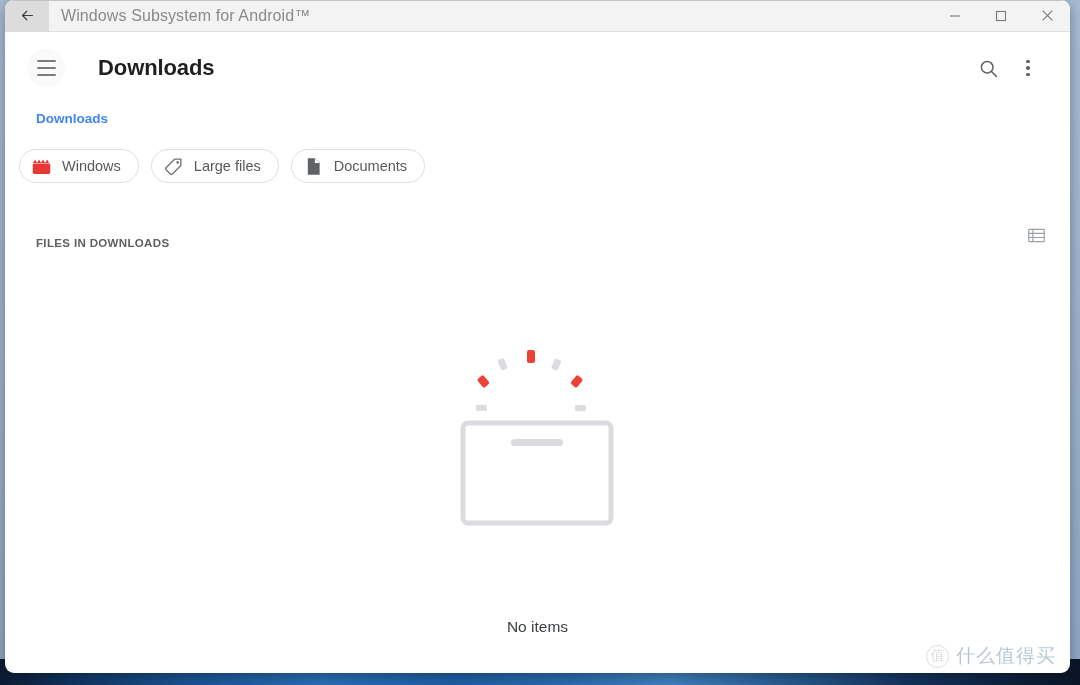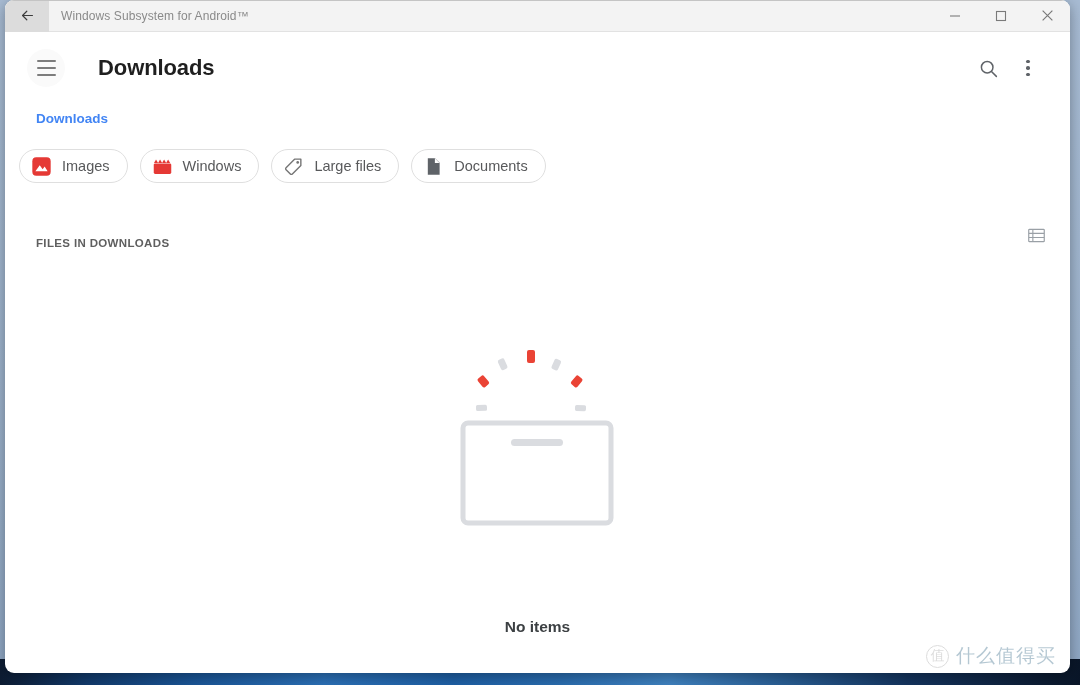--- a/index.html
+++ b/index.html
@@ -64,21 +64,21 @@
     background: #dcdcdc;
     display: flex;
     align-items: center;
     justify-content: center;
     flex: 0 0 auto;
     cursor: pointer;
   }
   #back-button svg { display:block; }
 
   #window-title {
-    font-size: 12px;
+    font-size: 16px;
     color: #8a8a8a;
     padding-left: 12px;
     white-space: nowrap;
     flex: 1 1 auto;
     letter-spacing: .1px;
   }
 
   .win-ctl {
     width: 46px;
     height: 32px;
@@ -203,21 +203,20 @@
     flex-direction: column;
     align-items: center;
     justify-content: flex-start;
     padding-top: 85px;
   }
   #empty-illustration { width: 190px; height: 200px; display:block; }
   #empty-text {
     font-size: 15.5px;
     color: #3c4043;
     margin-top: 84px;
-    font-weight: bold;
   }
 
   
   #watermark {
     position: absolute;
     right: 14px;
     bottom: 4px;
     display: flex;
     align-items: center;
     gap: 7px;
@@ -301,27 +300,20 @@
       </span>
     </div>
   </div>
 
   <div id="breadcrumb">
     <span id="breadcrumb-current">Downloads</span>
   </div>
 
   <div id="chip-row">
 
-    <div class="chip">
-      <svg class="chip-icon" viewBox="0 0 24 24">
-        <rect x="1.5" y="1.5" width="21" height="21" rx="4.5" fill="#e53935"></rect>
-        <path d="M5 17.5 L10 10.5 L13.3 15 L15.6 12 L19 17.5 Z" fill="#ffffff"></path>
-      </svg>
-      <span class="chip-label">Images</span>
-    </div>
 
 
     <div class="chip">
       <svg class="chip-icon" viewBox="0 0 24 24">
         <rect x="2" y="8.5" width="20" height="12" rx="1.6" fill="#e53935"></rect>
         <path d="M2.3 8 L4.6 4.0 L7.0 8 Z" fill="#e53935"></path>
         <path d="M6.9 8 L9.2 4.0 L11.6 8 Z" fill="#e53935"></path>
         <path d="M11.5 8 L13.8 4.0 L16.2 8 Z" fill="#e53935"></path>
         <path d="M16.1 8 L18.4 4.0 L20.8 8 Z" fill="#e53935"></path>
       </svg>

